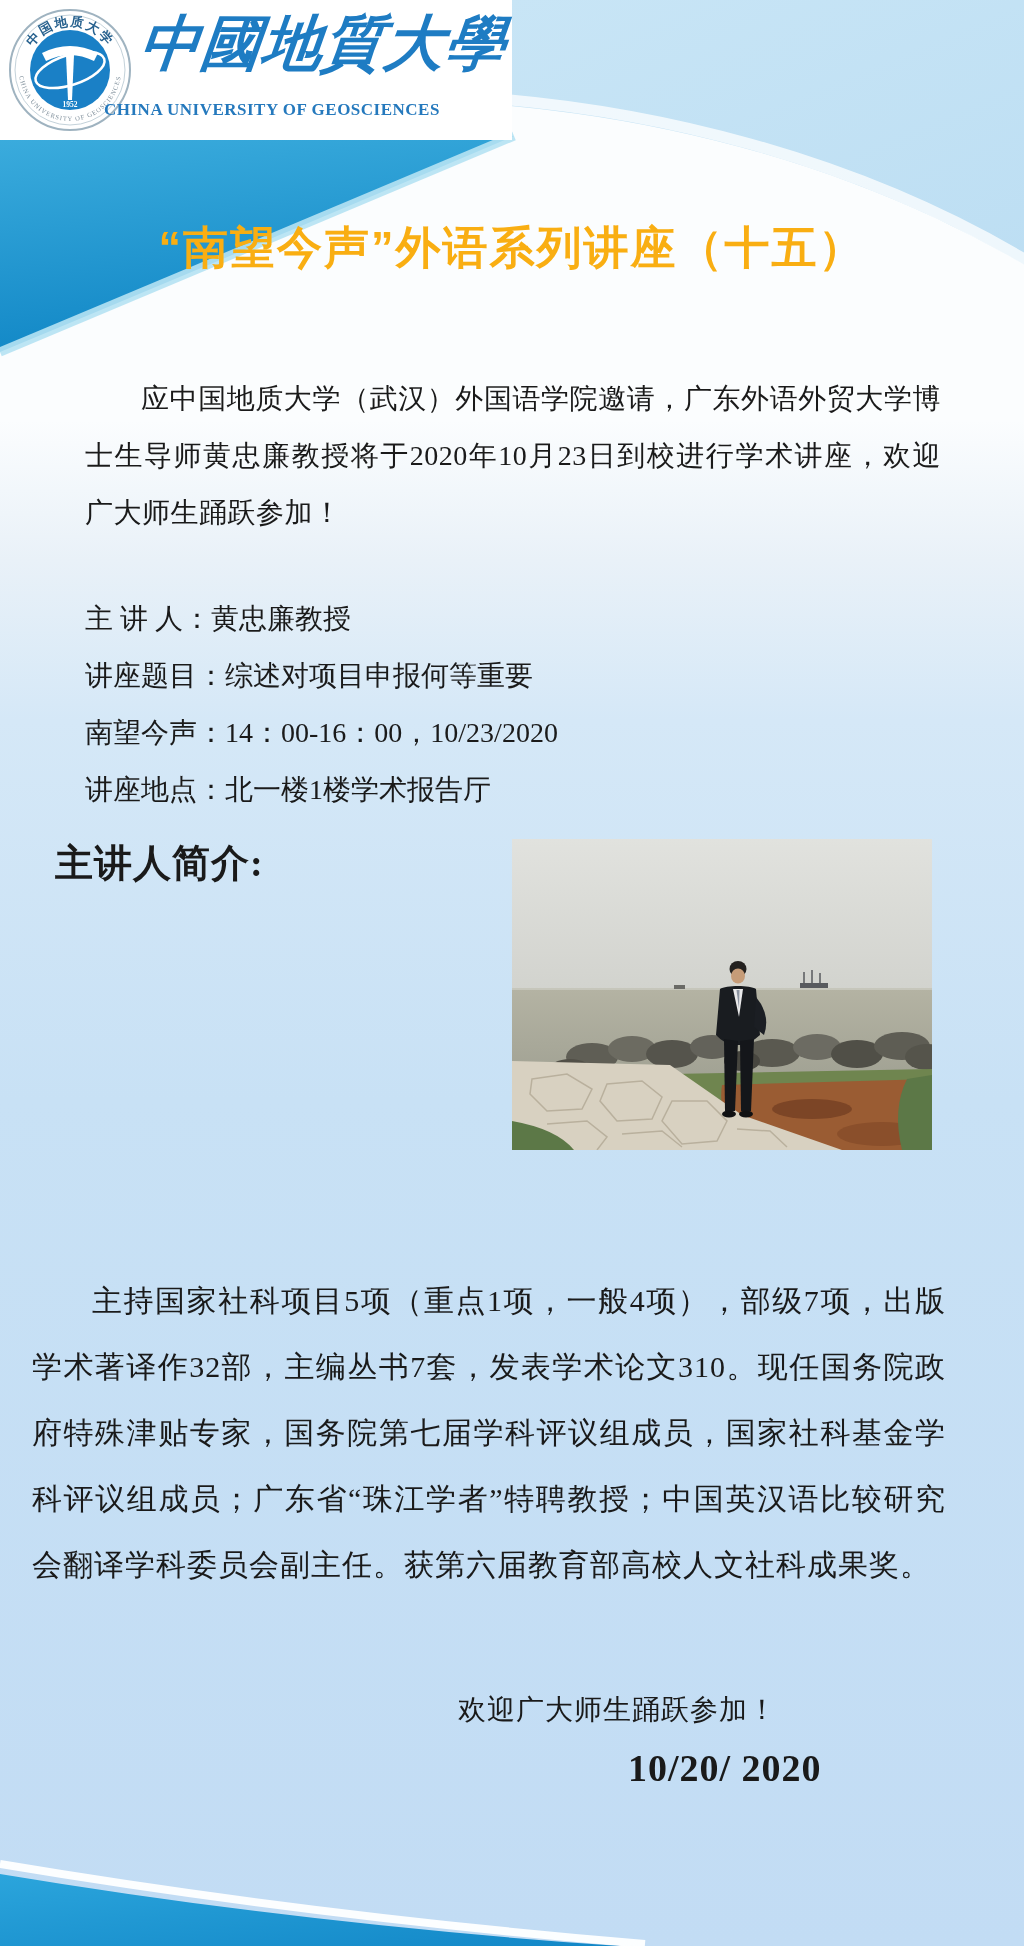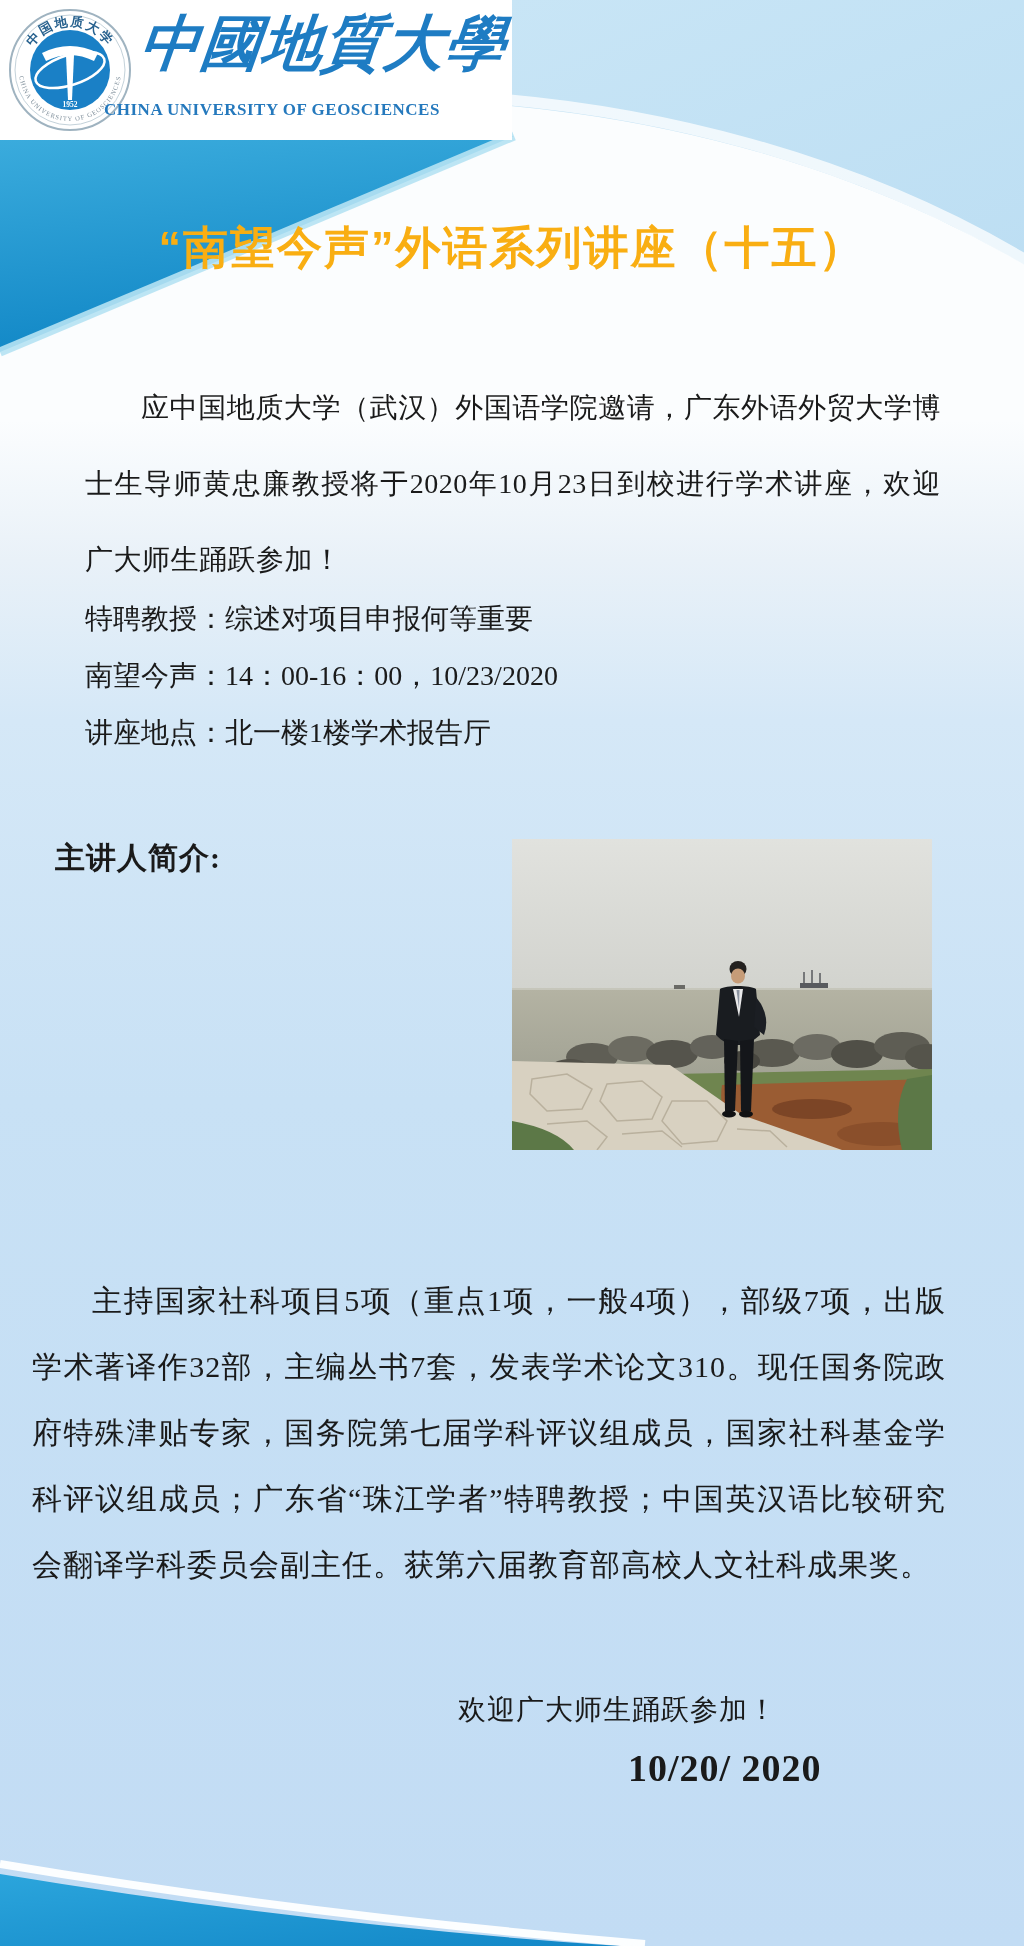--- a/index.html
+++ b/index.html
@@ -25,26 +25,26 @@
     font-family:"Liberation Serif","DejaVu Serif",serif;
   }
   .series-title{
     position:absolute;left:0;top:218px;width:1024px;text-align:center;
     font-family:"Liberation Sans","DejaVu Sans",sans-serif;
     font-size:45px;font-weight:800;letter-spacing:2px;color:#f9ae12;white-space:nowrap;
   }
   
   .intro{
     position:absolute;left:85px;top:370px;width:856px;
-    font-size:28px;line-height:76px;text-indent:2em;letter-spacing:.5px;text-align:justify;
+    font-size:28px;line-height:57px;text-indent:2em;letter-spacing:.5px;text-align:justify;
   }
   .details{position:absolute;left:85px;top:590px;width:856px;font-size:28px;}
   .detail-row{height:57px;line-height:57px;white-space:nowrap;}
   .profile-heading{
-    position:absolute;left:55px;top:838px;font-size:30px;font-weight:bold;letter-spacing:1px;
+    position:absolute;left:55px;top:838px;font-size:38px;font-weight:bold;letter-spacing:1px;
   }
   .bio{
     position:absolute;left:55px;top:878px;width:458px;
     font-size:29px;line-height:55px;text-indent:2em;letter-spacing:1px;text-align:justify;
   }
   .photo{position:absolute;left:512px;top:839px;width:420px;height:311px;}
   .achievements{
     position:absolute;left:32px;top:1268px;width:914px;
     font-size:30px;line-height:66px;text-indent:2em;letter-spacing:1px;text-align:justify;
   }
@@ -98,21 +98,24 @@
     <div class="calligraphy">中國地質大學</div>
     <div class="logo-en">CHINA UNIVERSITY OF GEOSCIENCES</div>
   </div>
 
   <div class="series-title">“南望今声”外语系列讲座（十五）</div>
 
   <div class="intro">应中国地质大学（武汉）外国语学院邀请，广东外语外贸大学博士生导师黄忠廉教授将于2020年10月23日到校进行学术讲座，欢迎广大师生踊跃参加！</div>
 
   <div class="details">
     <div class="detail-row">
-      <span>特聘教授：</span><span>综述对项目申报何等重要</span>
+      <span>主 讲 人：</span><span>黄忠廉教授</span>
+    </div>
+    <div class="detail-row">
+      <span>讲座题目：</span><span>综述对项目申报何等重要</span>
     </div>
     <div class="detail-row">
       <span>南望今声：</span><span>14：00-16：00，10/23/2020</span>
     </div>
     <div class="detail-row">
       <span>讲座地点：</span><span>北一楼1楼学术报告厅</span>
     </div>
   </div>
 
   <div class="profile-heading">主讲人简介:</div>

